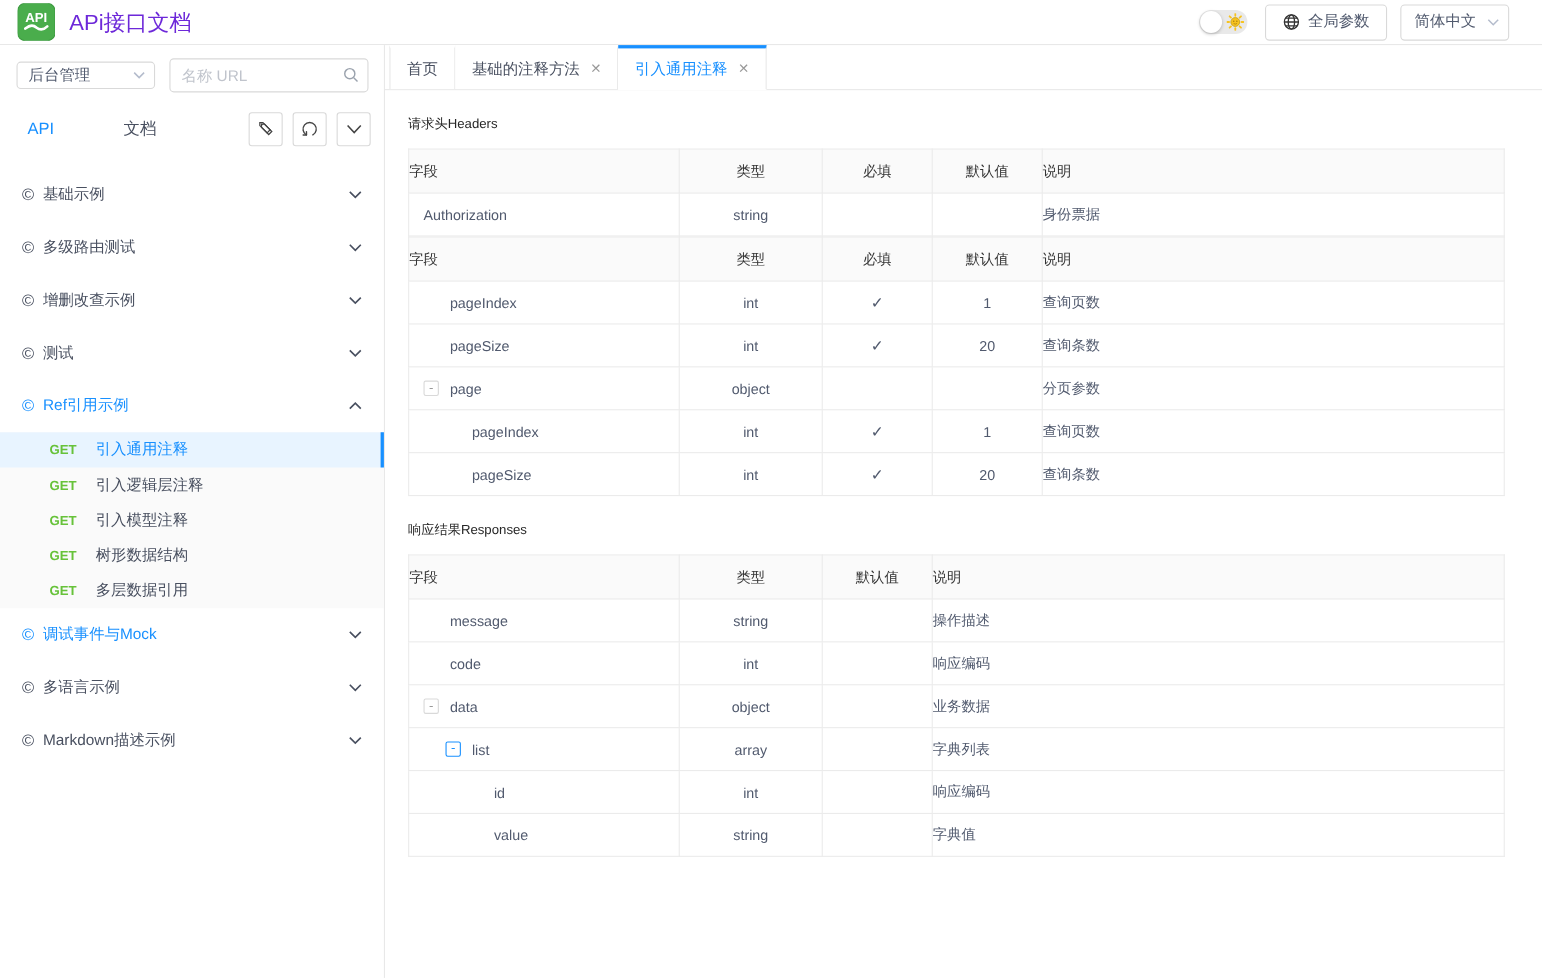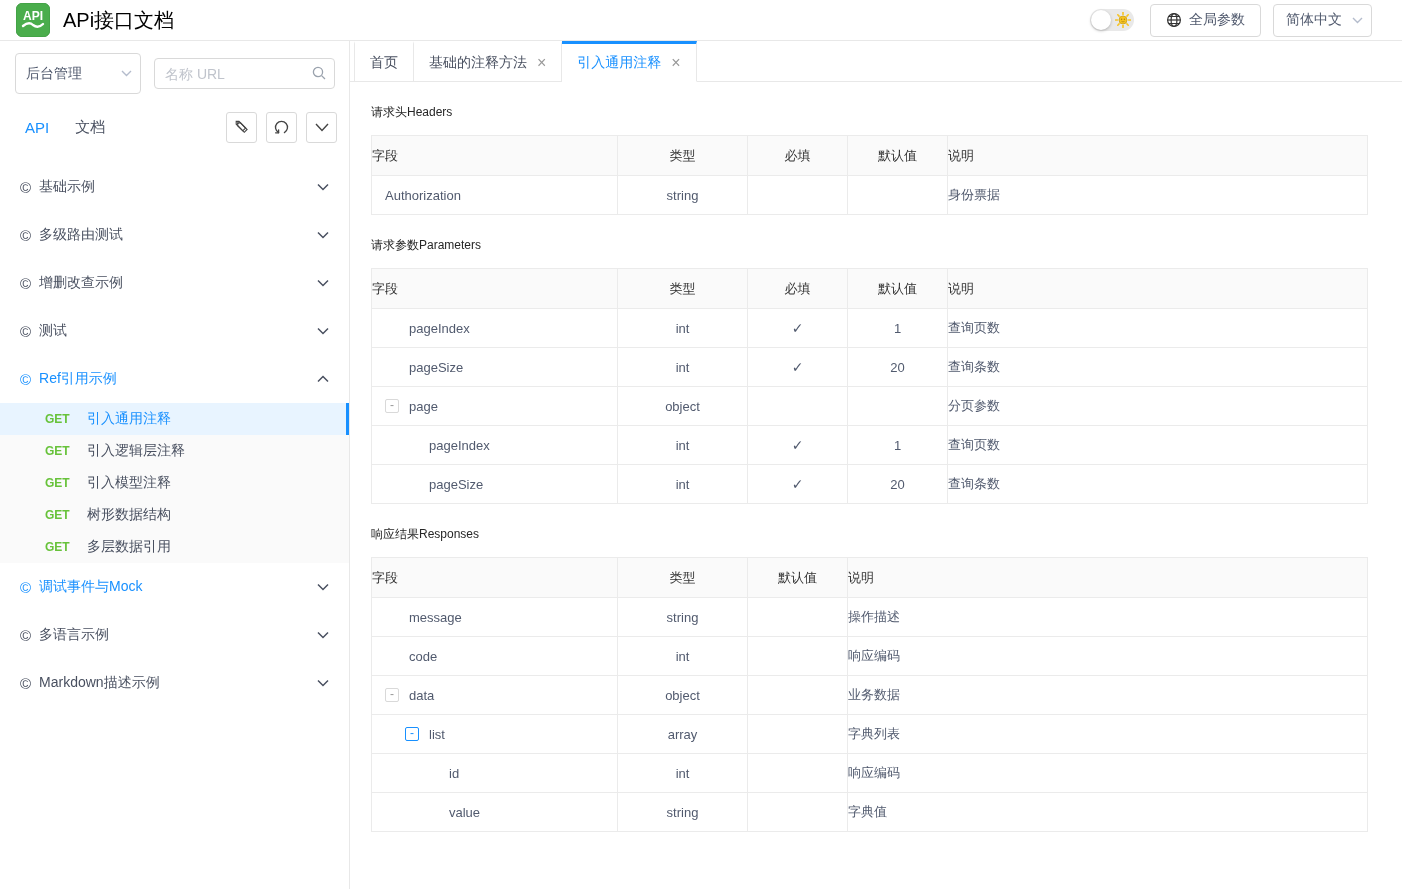--- a/index.html
+++ b/index.html
@@ -9,21 +9,21 @@
     font-family:"Liberation Sans","DejaVu Sans",sans-serif;
     background:#fff; color:#515a6e;
   }
 
   
   .app-header {
     height:41px; border-bottom:1px solid #e8e8e8;
     display:flex; align-items:center; padding:0 30px 0 16px;
   }
   .logo { width:34px; height:34px; flex:0 0 auto; cursor:pointer; }
-  .app-title { font-size:20px; color:#000000; margin-left:13px; }
+  .app-title { font-size:20px; color:#6d28d9; margin-left:13px; }
   .header-spacer { flex:1; }
   .theme-toggle {
     width:44px; height:22px; border-radius:11px; background:#e9e9e9;
     position:relative; cursor:pointer; margin-right:16px; flex:0 0 auto;
   }
   .theme-knob {
     position:absolute; left:1px; top:1px; width:20px; height:20px;
     border-radius:50%; background:#fff; box-shadow:0 1px 3px rgba(0,0,0,.25);
   }
   .theme-sun { position:absolute; right:3px; top:3px; }
@@ -41,37 +41,37 @@
   .lang-select .chev { margin-left:10px; }
 
   
   .layout { display:flex; height:848px; }
   .sidebar { width:350px; border-right:1px solid #e8e8e8; flex:0 0 auto; background:#fff; }
   .main { flex:1; min-width:0; }
 
   
   .side-controls { display:flex; gap:13px; padding:12px 14px 10px 15px; align-items:center; }
   .project-select {
-    width:126px; height:41px; border:1px solid #d9d9d9; border-radius:4px;
+    width:126px; height:25px; border:1px solid #d9d9d9; border-radius:4px;
     display:flex; align-items:center; justify-content:space-between;
     padding:0 8px 0 10px; font-size:14px; color:#515a6e; cursor:pointer; flex:0 0 auto;
   }
   .search-box { position:relative; flex:1; }
   .search-box input {
     width:100%; height:31px; border:1px solid #d9d9d9; border-radius:4px;
     padding:0 30px 0 10px; font-size:14px; color:#404040; outline:none;
     font-family:inherit;
   }
   .search-box input::placeholder { color:#c0c4cc; }
   .search-box .mag { position:absolute; right:8px; top:7px; }
 
   .side-tabs { display:flex; align-items:center; padding:8px 12px 10px 25px; }
   .side-tab { font-size:15px; color:#495060; cursor:pointer; }
   .side-tab.active { color:#1890ff; }
-  .side-tab + .side-tab { margin-left:26px; }
+  .side-tab + .side-tab { margin-left:63px; }
   .side-tools { margin-left:auto; display:flex; gap:9px; }
   .tool-btn {
     width:31px; height:31px; border:1px solid #d9d9d9; border-radius:3px; background:#fff;
     display:flex; align-items:center; justify-content:center; cursor:pointer; padding:0;
   }
 
   
   .menu { margin-top:10px; }
   .menu-group {
     height:48px; display:flex; align-items:center; padding:0 20px;
@@ -341,21 +341,20 @@
                   <span class="fname">Authorization</span>
                 </div>
               </td>
               <td class="ac">string</td>
               <td class="ac"></td>
               <td class="ac"></td>
               <td class="al">身份票据</td>
             </tr>
           </tbody>
         </table>
-        <h2 class="section-title">请求参数Parameters</h2>
         <table class="api-table">
           <colgroup>
             <col style="width: 246px;">
             <col style="width: 130px;">
             <col style="width: 100px;">
             <col style="width: 100px;">
             <col>
           </colgroup>
           <thead>
             <tr>

